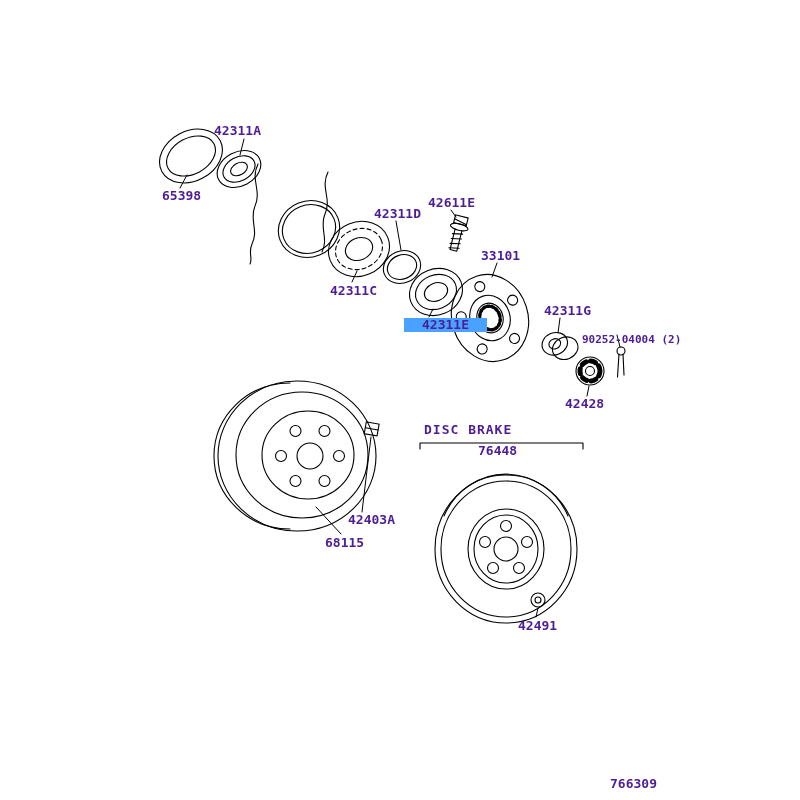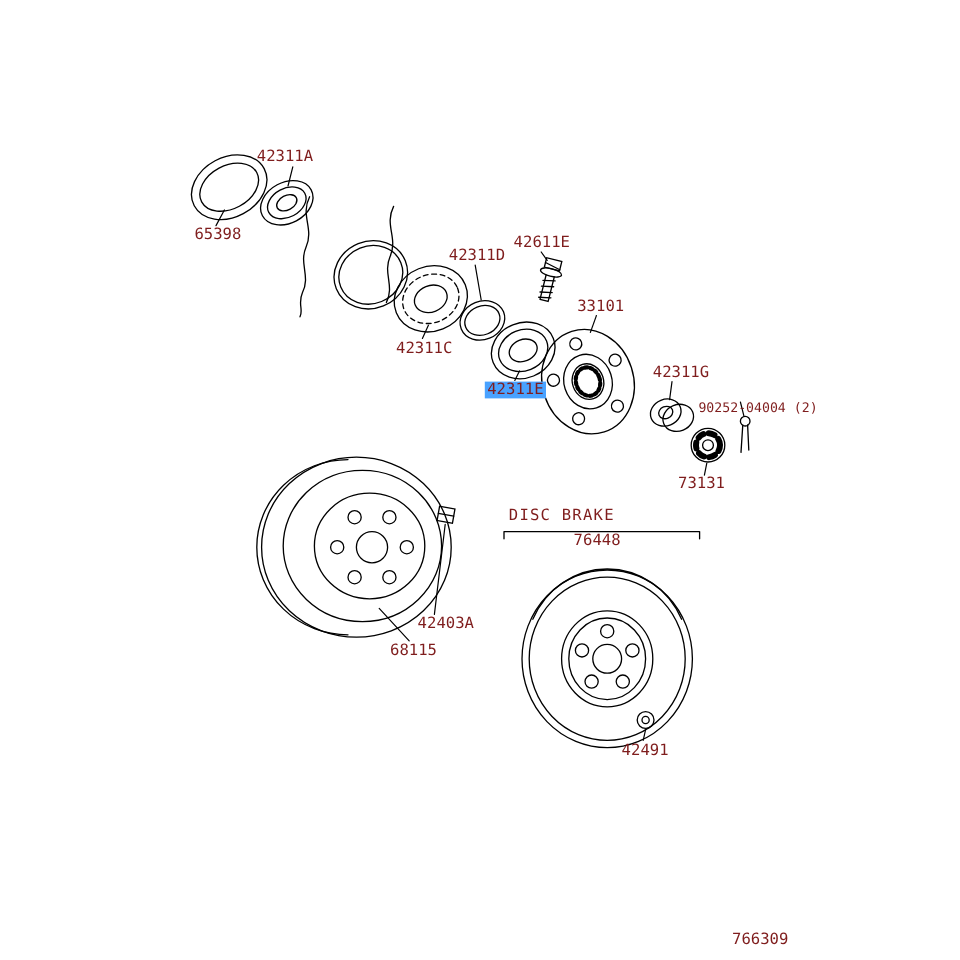--- a/index.html
+++ b/index.html
@@ -9,30 +9,30 @@
     width: 800px;
     height: 800px;
     background: #ffffff;
     font-family: "DejaVu Sans Mono", monospace;
     overflow: hidden;
   }
   .page svg { position: absolute; left: 0; top: 0; }
   .part-label {
     position: absolute;
     font-size: 13px;
-    font-weight: normal;
-    color: #7f1d1d;
+    font-weight: bold;
+    color: #4c1d95;
     white-space: nowrap;
     line-height: 14px;
     cursor: pointer;
   }
   .part-label.static { cursor: default; }
   .part-label.small { font-size: 11px; margin-top: 11px; }
   .section-title { letter-spacing: 1px; }
-  .hl { display: inline-block; padding: 0 2px; }
+  .hl { display: inline-block; padding: 0 18px; }
 </style>
 </head>
 <body>
 
 <div class="page">
 
   <svg width="800" height="800" viewBox="0 0 800 800">
     <g stroke="#000000" fill="none" stroke-width="1.1" stroke-linecap="round">
 
       <g transform="rotate(-28 191 156)">
@@ -176,21 +176,21 @@
   <div class="part-label" style="left:428px; top:196px">42611E</div>
   <div class="part-label" style="left:330px; top:284px">42311C</div>
 
   <div class="part-label" style="left:404px; top:318px">
     <span class="hl" style="background:#49a2ff;">42311E</span>
   </div>
 
   <div class="part-label" style="left:481px; top:249px">33101</div>
   <div class="part-label" style="left:544px; top:304px">42311G</div>
   <div class="part-label small" style="left:582px; top:322px">90252-04004 (2)</div>
-  <div class="part-label" style="left:565px; top:397px">73131</div>
+  <div class="part-label" style="left:565px; top:397px">42428</div>
   <div class="part-label" style="left:348px; top:513px">42403A</div>
   <div class="part-label" style="left:325px; top:536px">68115</div>
 
   <div class="part-label static section-title" style="left:424px; top:423px">DISC BRAKE</div>
   <div class="part-label" style="left:478px; top:444px">76448</div>
 
   <div class="part-label" style="left:518px; top:619px">42491</div>
 
   <div class="part-label static" style="left:610px; top:777px">766309</div>
 

